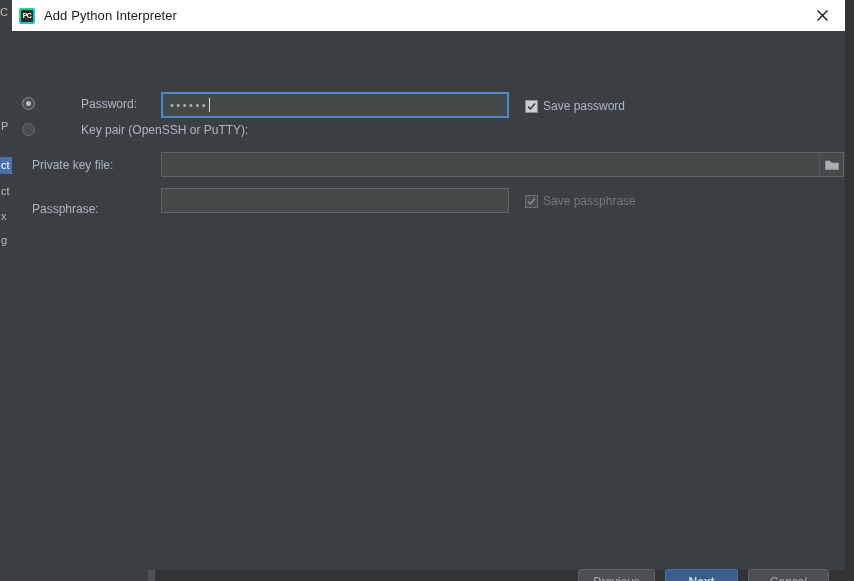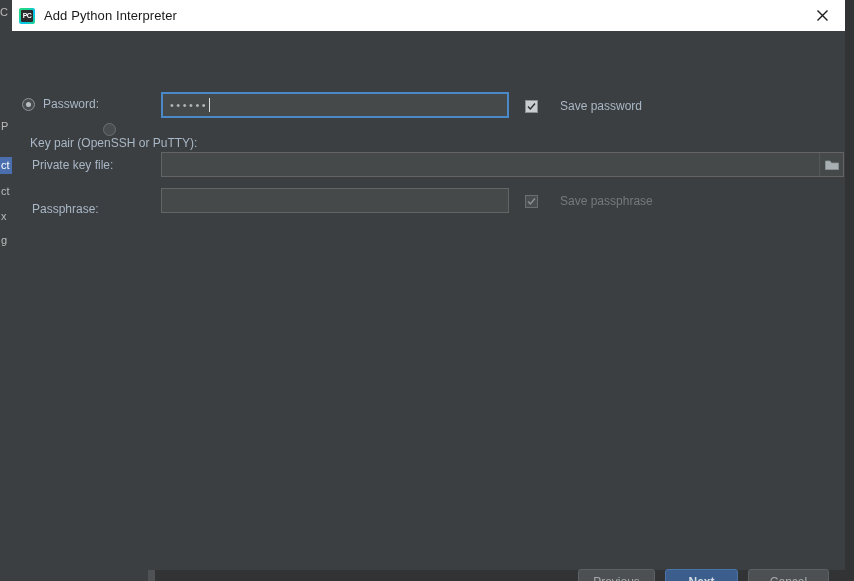--- a/index.html
+++ b/index.html
@@ -153,21 +153,21 @@
     position: absolute;
     left: 10px; top: 11px;
     font-size: 12px;
     color: #a9b7c6;
     white-space: nowrap;
   }
 
   .row {
     position: absolute;
     display: flex;
-    align-items: center;
+    gap: 38px;
   }
 
   
   .radio {
     width: 13px; height: 13px;
     border-radius: 50%;
     border: 1px solid #6b6f71;
     background: #4a4d4f;
     box-sizing: border-box;
     display: flex;
@@ -254,21 +254,21 @@
     align-items: center;
     justify-content: center;
     flex: none;
   }
   .checkbox.disabled {
     background: #4a4d4f;
     border-color: #6b6f71;
   }
   .checkbox svg { display: block; }
   .cb-label {
-    margin-left: 22px;
+    margin-left: 5px;
     font-size: 12px;
     color: #a9b7c6;
     white-space: nowrap;
   }
   .cb-label.disabled { color: #76797b; }
 
   
   .footer {
     position: absolute;
     left: 0;
@@ -347,21 +347,21 @@
 
       <div class="checkbox-wrap" style="left:513px; top:68px;">
         <div class="checkbox">
           <svg width="9" height="9" viewBox="0 0 9 9" aria-hidden="true">
             <path d="M1 4.6 L3.3 7 L8 1.5" stroke="#2b2f31" stroke-width="1.4" fill="none"></path>
           </svg>
         </div>
         <div class="cb-label">Save password</div>
       </div>
 
-      <div class="row" style="left:10px; top:92px;flex-direction:column;">
+      <div class="row" style="left:10px; top:92px;">
         <div class="radio"></div>
         <div class="radio-label">Key pair (OpenSSH or PuTTY):</div>
       </div>
 
       <div class="field-label" style="left:20px; top:127px; width:119px;">Private key file:</div>
       <div class="field" style="left:149px; top:121px; width:683px;">
         <div class="browse">
           <svg width="14" height="12" viewBox="0 0 14 12" aria-hidden="true">
             <path d="M0.5 2 L0.5 10.5 L13.5 10.5 L13.5 4 L6.5 4 L5 2 Z" fill="#a9b0b3" stroke="#8d9496" stroke-width="0.8"></path>
           </svg>

